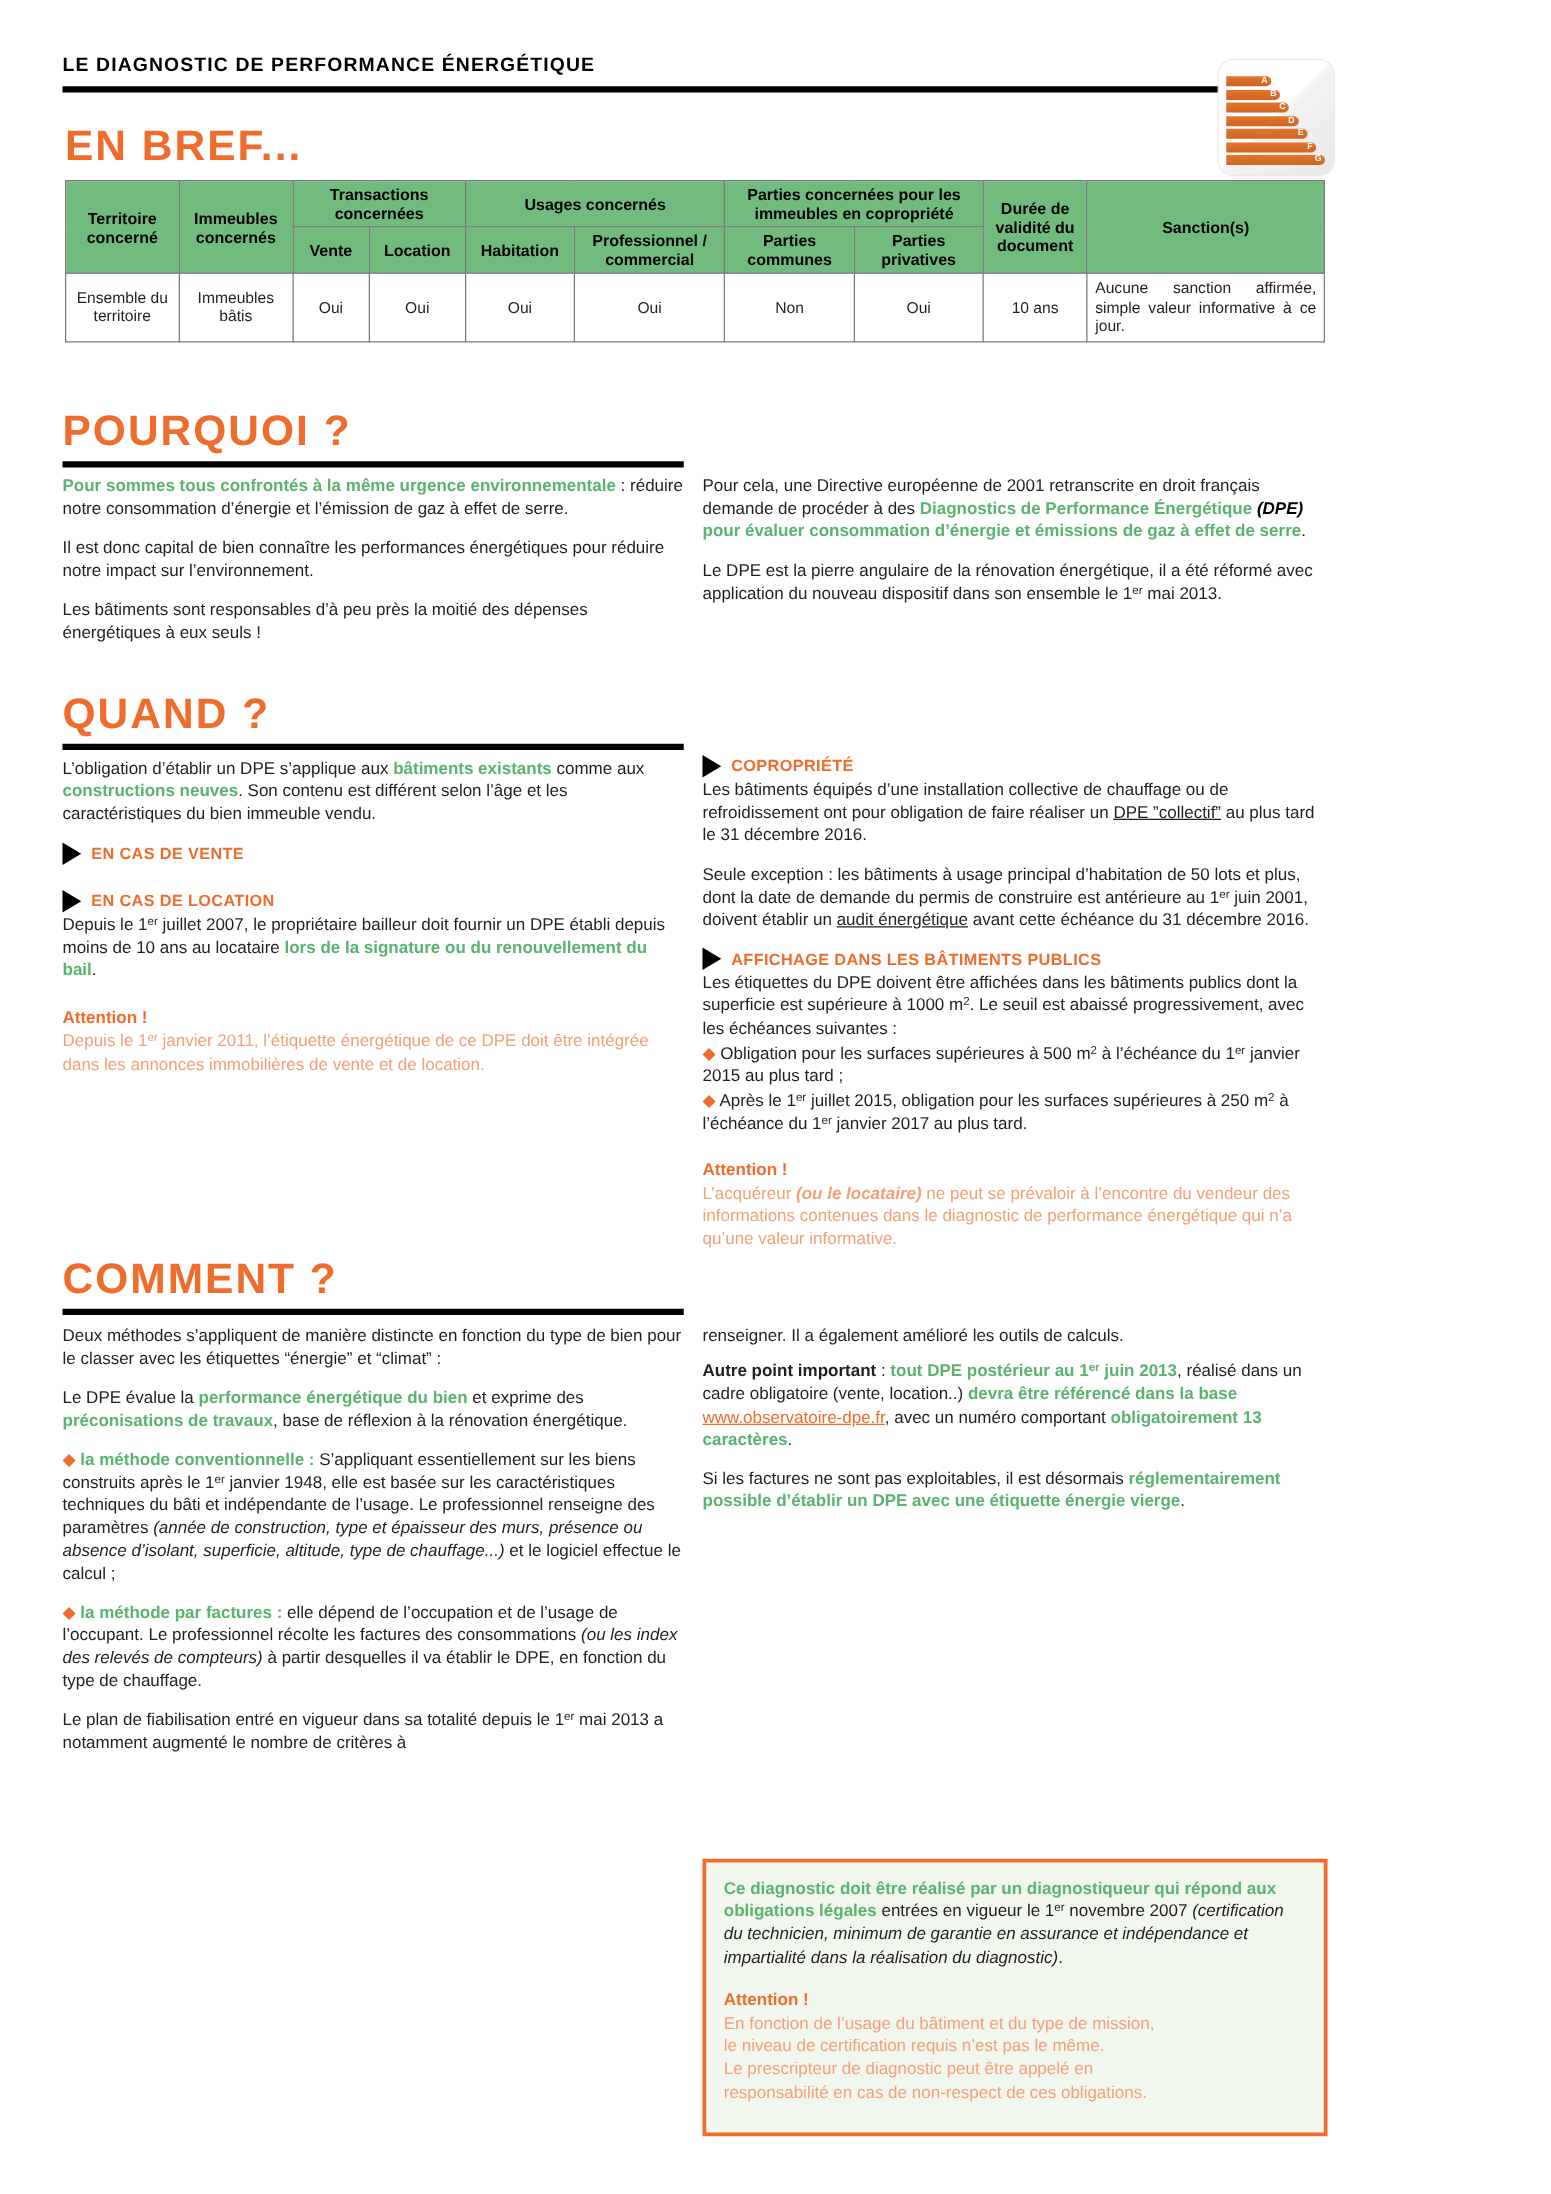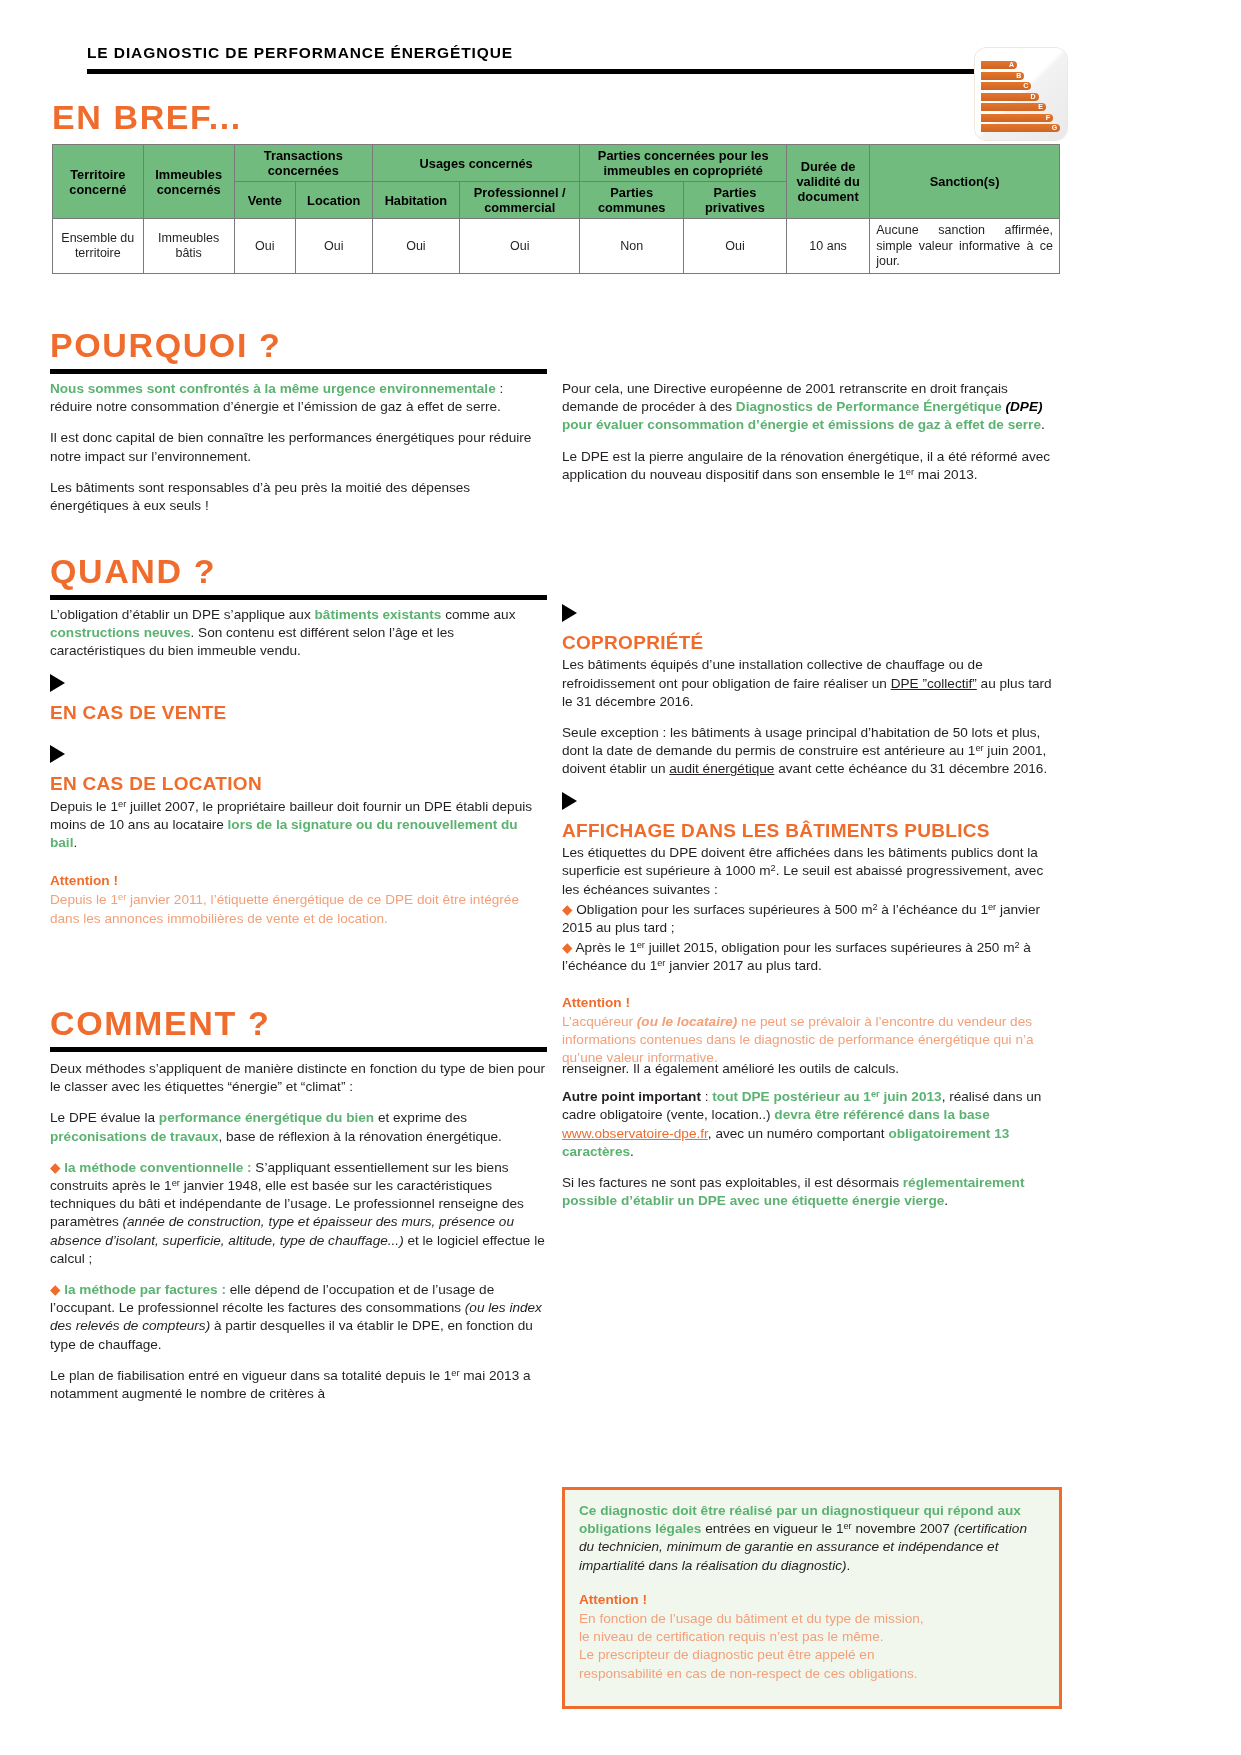--- a/index.html
+++ b/index.html
@@ -8,21 +8,21 @@
     width:1241px; height:1755px;
     background:#ffffff;
     font-family:"Liberation Sans", sans-serif;
     color:#231f20;
     position:relative;
     overflow:hidden;
   }
   .page { position:absolute; left:0; top:0; width:1241px; height:1755px; }
 
   
-  .hdr { position:absolute; left:50px; top:44px; width:1020px;margin-left:37px; }
+  .hdr { position:absolute; left:50px; top:44px; width:1020px; }
   .hdr-title {
     font-size:15.5px; font-weight:bold; letter-spacing:0.9px;
     color:#000; line-height:1.2;
   }
   .hdr-rule { margin-top:6px; height:5px; background:#000; width:960px; }
 
   
   .logo {
     position:absolute; left:975px; top:48px; width:92px; height:92px;
     border-radius:12px;
@@ -81,22 +81,22 @@
   p.tx { margin:0 0 13px 0; }
   p.tx:last-child { margin-bottom:0; }
   .g  { color:#5bb271; font-weight:bold; }
   .gi { color:#000000; font-weight:bold; font-style:italic; }
   .o  { color:#ef6c2c; }
   .bk { color:#231f20; font-weight:bold; }
   .it { font-style:italic; }
   .u  { text-decoration:underline; }
 
   .subhead {
-    color:#ef6c2c; font-weight:bold; font-size:19px;
-    letter-spacing:0.3px; margin:0 0 1px 0; display:flex; align-items:flex-start; gap:8px;flex-direction:column;
+    color:#ef6c2c; font-weight:bold; font-size:13px;
+    letter-spacing:0.3px; margin:0 0 1px 0; display:flex; align-items:center; gap:8px;
   }
   .tri {
     width:0; height:0; display:inline-block;
     border-top:9px solid transparent; border-bottom:9px solid transparent;
     border-left:15px solid #000;
   }
   .attn { color:#ef6c2c; font-weight:bold; font-size:13.6px; margin:0 0 1px 0; }
   .attn-body { color:#f2a07a; margin:0 0 12px 0; }
   .attn-body .ai { font-style:italic; color:#f2a07a; }
   .link { color:#ef6c2c; text-decoration:underline; }
@@ -170,21 +170,21 @@
     </tbody>
   </table>
 
   <div class="sec" style="left:50px; top:328px; width:500px;">
     <div class="sec-title">POURQUOI ?</div>
     <div class="sec-rule" style="width:497px;"></div>
   </div>
 
   <div class="col" style="left:50px; top:380px; width:497px;">
     <p class="tx">
-      <span class="g">Nous sommes sont confrontés à la même urgence environnementale</span><span> : réduire notre consommation d’énergie et l’émission de gaz à effet de serre.</span>
+      <span class="g">Pour sommes tous confrontés à la même urgence environnementale</span><span> : réduire notre consommation d’énergie et l’émission de gaz à effet de serre.</span>
     </p>
     <p class="tx">Il est donc capital de bien connaître les performances énergétiques pour réduire notre impact sur l’environnement.</p>
     <p class="tx">Les bâtiments sont responsables d’à peu près la moitié des dépenses énergétiques à eux seuls !</p>
   </div>
 
   <div class="col" style="left:562px; top:380px; width:500px;">
     <p class="tx">
       <span>Pour cela, une Directive européenne de 2001 retranscrite en droit français demande de procéder à des </span><span class="g">Diagnostics de Performance Énergétique </span><span class="gi">(DPE)</span><span class="g"> pour évaluer consommation d’énergie et émissions de gaz à effet de serre</span><span>.</span>
     </p>
     <p class="tx"><span id="pq-p2">Le DPE est la pierre angulaire de la rénovation énergétique, il a été réformé avec application du nouveau dispositif dans son ensemble le 1<sup style="font-size:0.68em;vertical-align:0.42em;">er</sup> mai 2013.</span></p>

